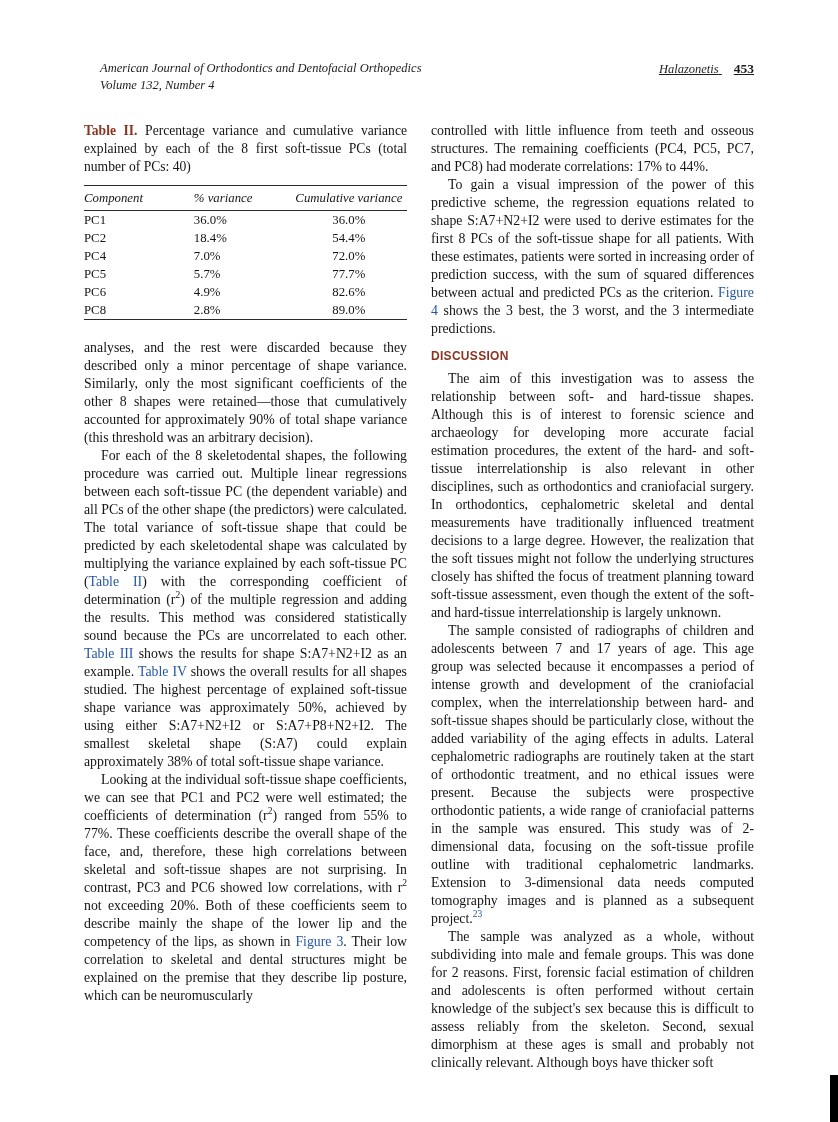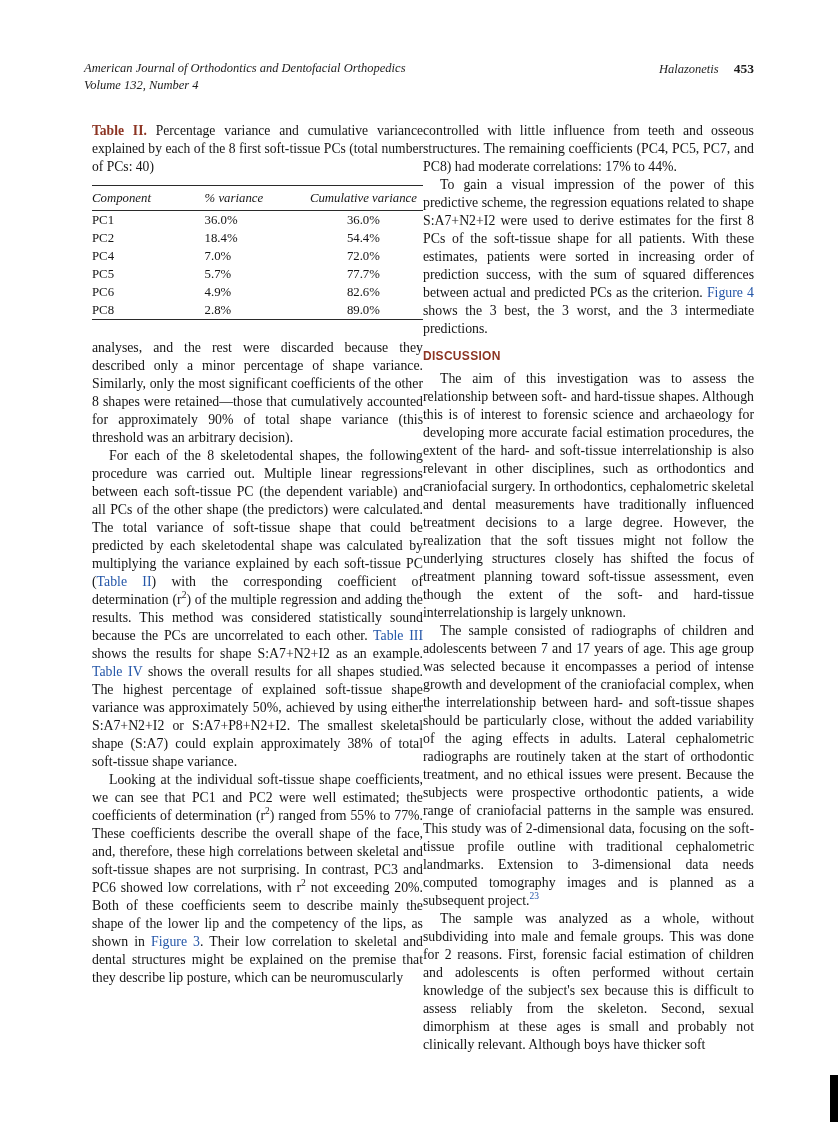--- a/index.html
+++ b/index.html
@@ -6,32 +6,32 @@
   html, body { background:#ffffff; }
   body {
     width:838px; height:1122px; position:relative; overflow:hidden;
     font-family:"Liberation Serif", "DejaVu Serif", serif;
     color:var(--text, #141414);
   }
   .page { position:absolute; inset:0; background:#fff; }
 
   
   .running-head {
-    position:absolute; top:60px; left:84px; right:84px;
+    position:absolute; top:60px; left:100px; right:84px;
     display:flex; justify-content:space-between; align-items:flex-start;
     font-style:italic; font-size:12.5px; line-height:17px; color:#1c1c1c;
   }
-  .rh-right { white-space:nowrap; }
+  .rh-right { white-space:nowrap;text-decoration:underline; }
   .author { font-style:italic; }
   .pagenum { font-style:normal; font-weight:bold; margin-left:12px; font-size:13.5px; }
 
   
   .columns {
-    position:absolute; top:122px; left:92px; right:84px;
-    display:flex; 
+    position:absolute; top:122px; left:84px; right:84px;
+    display:flex; gap:24px;
   }
   .col { flex:1 1 0; min-width:0; }
 
   
   .table-caption {
     font-size:13.6px; line-height:18px; text-align:justify; margin-bottom:9px;
   }
   .table-label { font-weight:bold; color:var(--heading, #8C3422); }
   .data-table {
     width:100%; border-collapse:collapse; font-size:12.8px; line-height:16px;

